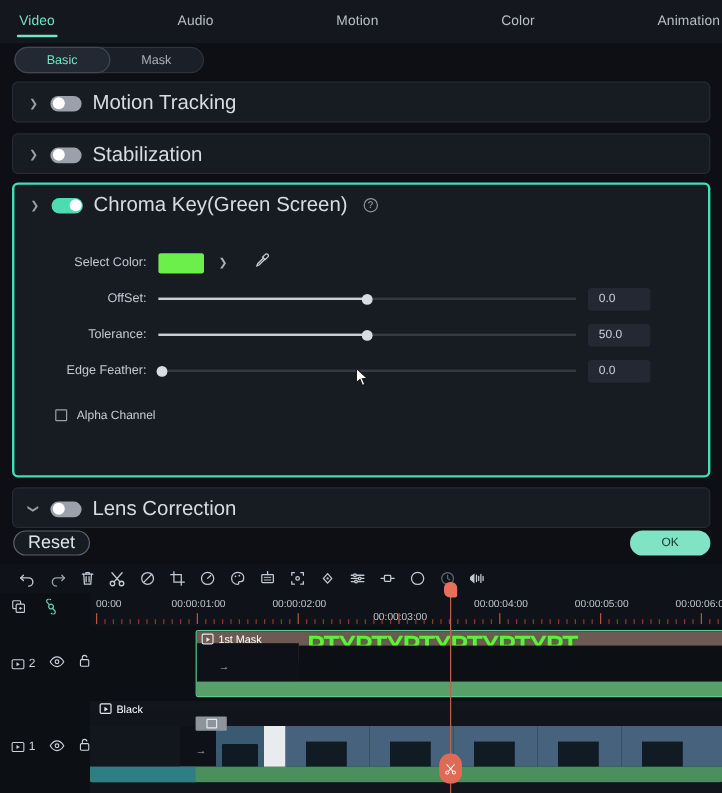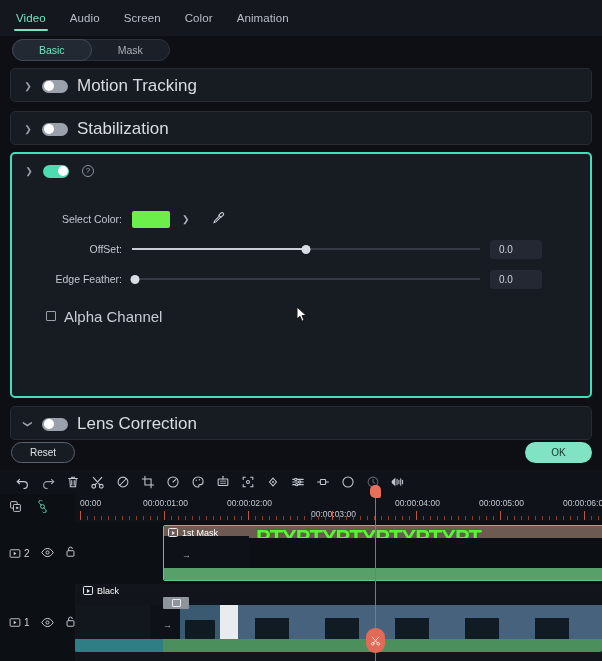--- a/index.html
+++ b/index.html
@@ -9,21 +9,21 @@
     font-family: "Liberation Sans", sans-serif;
     overflow: hidden;
     color: #d4d8de;
   }
   .app { position: relative; width: 602px; height: 661px; }
 
   
   .tabbar {
     position: absolute; top: 0; left: 0; width: 602px; height: 36px;
     background: #14171e;
-    display: flex; align-items: center; gap: 20px; padding-left: 14px;
+    display: flex; align-items: center; gap: 20px; padding-left: 14px; justify-content: space-between;
   }
   .tab {
     font-size: 11.5px; color: #b9bfc7; position: relative;
     padding: 8px 2px 9px 2px; letter-spacing: .1px;
   }
   .tab.active { color: #6fe5c0; }
   .tab.active::after {
     content: ""; position: absolute; left: 0; right: 0; bottom: 2px;
     height: 2px; background: #6fe5c0; border-radius: 2px;
   }
@@ -103,30 +103,30 @@
     margin-left: 10px; display: flex; align-items: center;
     padding-left: 9px; font-size: 10px; color: #ccd2d9;
   }
   .reset-icon { margin-left: 18px; color: #b4bac2; }
 
   .checkrow { display: flex; align-items: center; padding-left: 34px; height: 26px; }
   .checkbox {
     width: 10px; height: 10px; border: 1px solid #9aa1aa; border-radius: 1px;
     margin-right: 8px; background: transparent;
   }
-  .checklabel { font-size: 15px; color: #c8ced5; }
+  .checklabel { font-size: 10px; color: #c8ced5; }
 
   
   .footer {
     position: absolute; top: 440px; left: 0; width: 602px; height: 30px;
   }
   .btn-reset {
     position: absolute; left: 11px; top: 2px;
     width: 64px; height: 21px; border: 1px solid #596270; border-radius: 11px;
-    background: #171b22; color: #dfe3e8; font-size: 10px;
+    background: #171b22; color: #dfe3e8; font-size: 15px;
     display: flex; align-items: center; justify-content: center;
   }
   .btn-ok {
     position: absolute; right: 10px; top: 2px;
     width: 67px; height: 21px; border-radius: 11px;
     background: #7fe3c4; color: #15332b; font-size: 10px;
     display: flex; align-items: center; justify-content: center;
   }
 
   
@@ -212,21 +212,21 @@
   }
 </style>
 </head>
 <body>
 
 <div class="app">
 
   <div class="tabbar">
     <div class="tab active">Video</div>
     <div class="tab">Audio</div>
-    <div class="tab">Screen</div>
+    <div class="tab">Motion</div>
     <div class="tab">Color</div>
     <div class="tab">Animation</div>
   </div>
 
   <div class="segwrap">
     <div class="seg active">Basic</div>
     <div class="seg">Mask</div>
   </div>
 
   <div class="panel" style="top:68px;height:34px;">
@@ -248,20 +248,21 @@
       <span class="panel-title">Stabilization</span>
     </div>
   </div>
 
   <div class="panel" id="chroma-panel">
     <div class="panel-head">
       <span class="chev">❯</span>
       <span class="toggle on">
           <span class="knob"></span>
         </span>
+      <span class="panel-title">Chroma Key(Green Screen)</span>
       <span class="help-icon">?</span>
     </div>
 
     <div class="row" style="margin-top:16px;">
       <div class="row-label">Select Color:</div>
       <div class="swatch"></div>
       <span class="dd-chev">❯</span>
       <span class="eyedrop">
         <svg width="13" height="13" viewBox="0 0 16 16" fill="none" stroke="#c9ced6" stroke-width="1.3" stroke-linecap="round">
           <path d="M11.5 2.2 a1.9 1.9 0 0 1 2.6 2.6 L11 7.8 l-2.6-2.6 z"></path>
@@ -273,20 +274,29 @@
     <div class="row">
       <div class="row-label">OffSet:</div>
       <div class="slider">
         <div class="track-bg"></div>
         <div class="track-fill" style="width:50%;"></div>
         <div class="thumb" style="left:50%;"></div>
       </div>
       <div class="valbox">0.0</div>
     </div>
 
+    <div class="row">
+      <div class="row-label">Tolerance:</div>
+      <div class="slider">
+        <div class="track-bg"></div>
+        <div class="track-fill" style="width:50%;"></div>
+        <div class="thumb" style="left:50%;"></div>
+      </div>
+      <div class="valbox">50.0</div>
+    </div>
 
 
     <div class="row">
       <div class="row-label">Edge Feather:</div>
       <div class="slider">
         <div class="track-bg"></div>
         <div class="track-fill" style="width:0%;"></div>
         <div class="thumb" style="left:1%;"></div>
       </div>
       <div class="valbox">0.0</div>

